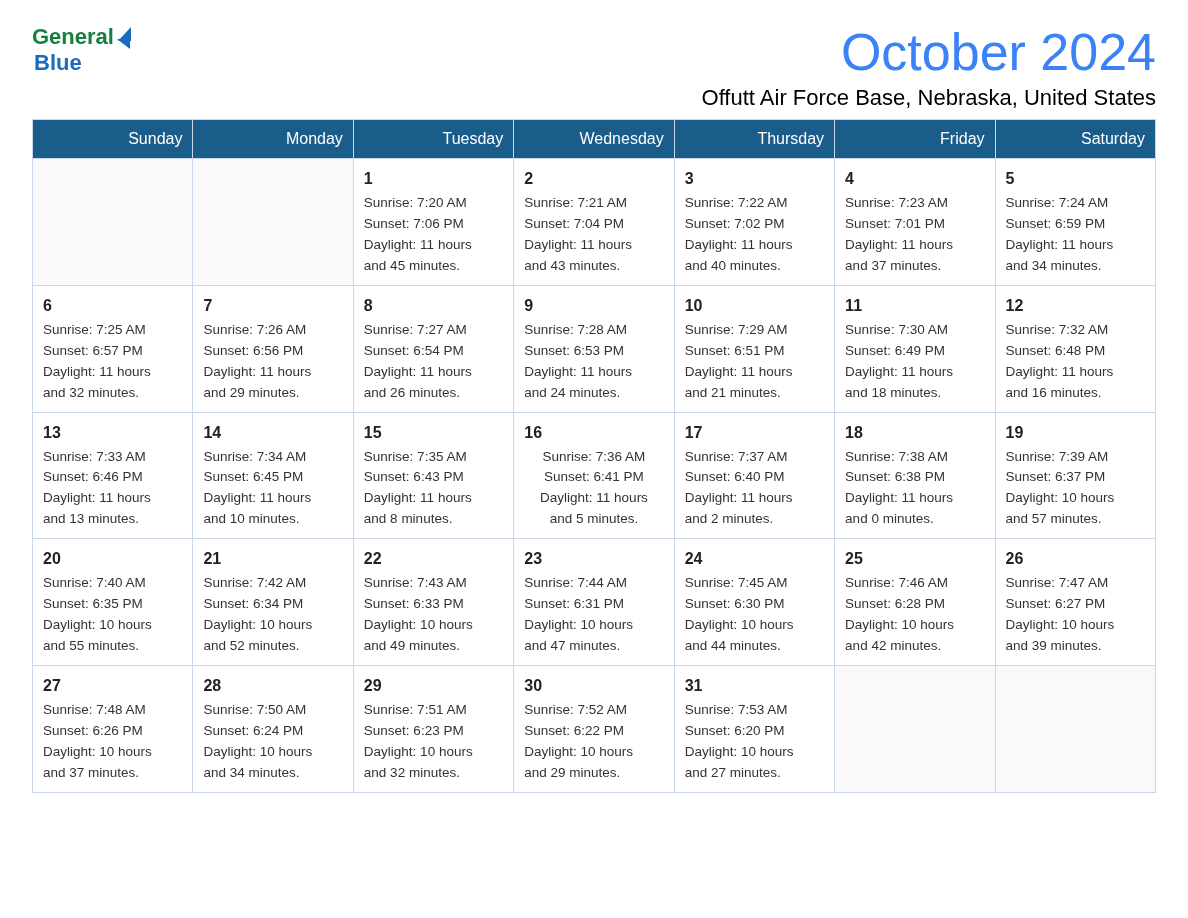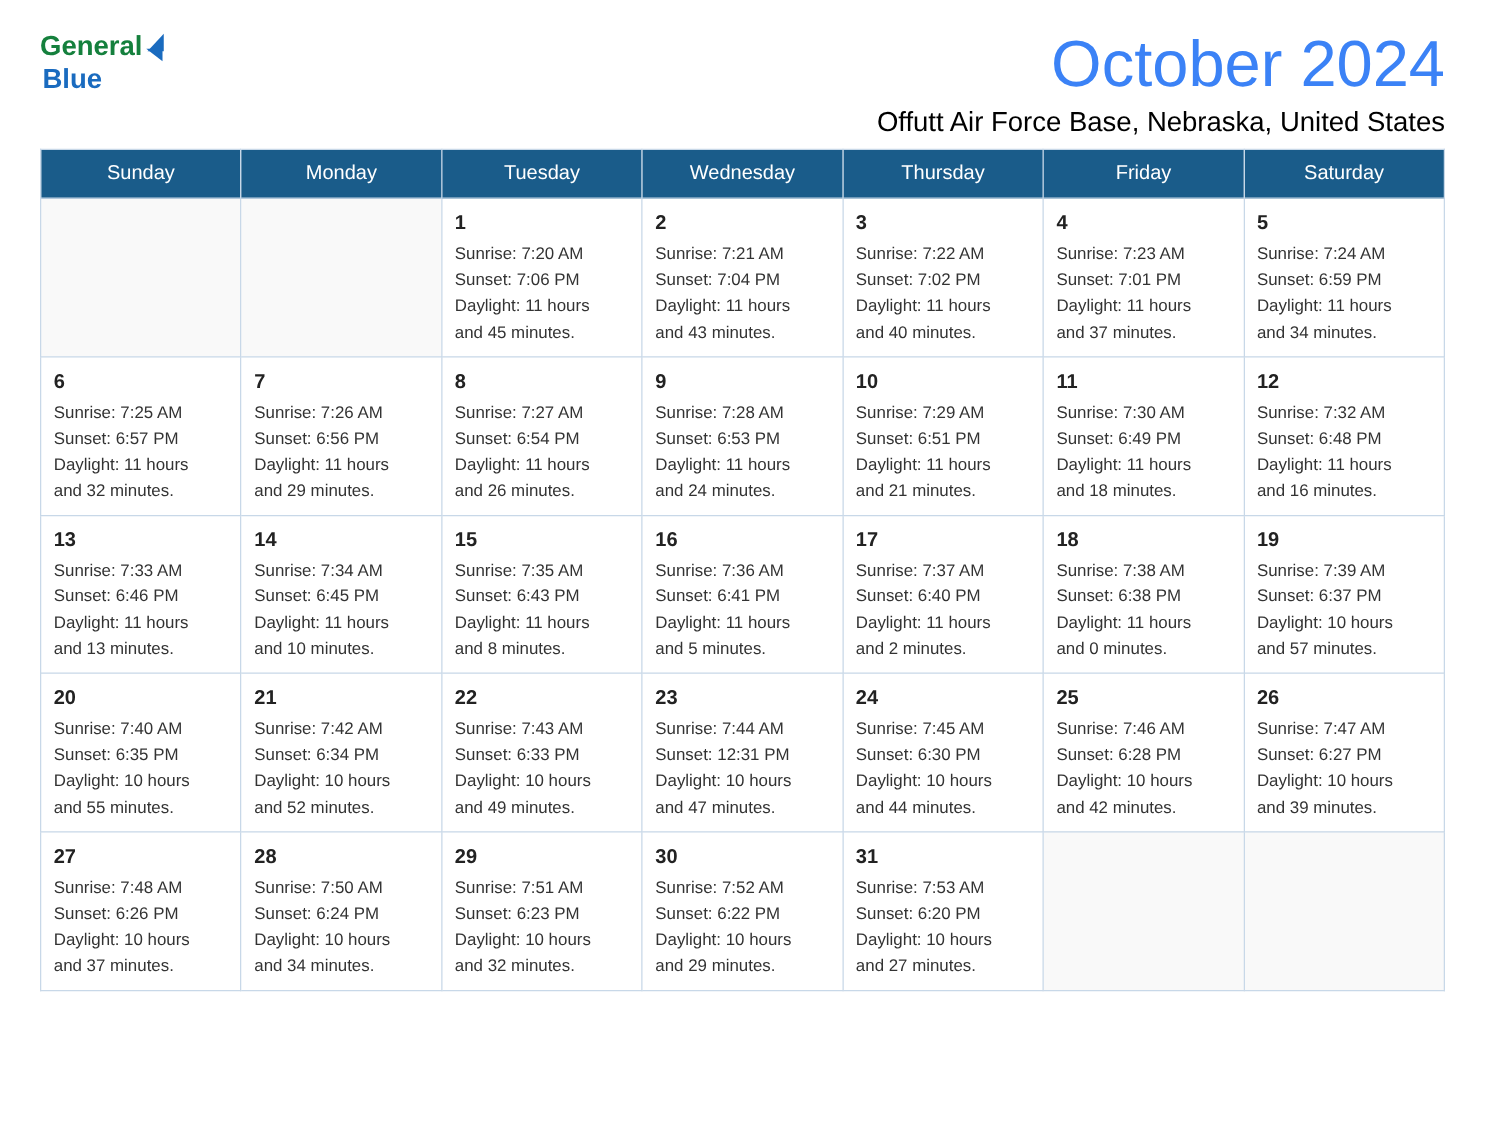--- a/index.html
+++ b/index.html
@@ -58,21 +58,21 @@
       width: 100%;
       border-collapse: collapse;
       margin-top: 8px;
     }
     .calendar th {
       background: #1a5c8a;
       color: #fff;
       font-size: 16px;
       font-weight: normal;
       padding: 10px 10px;
-      text-align: center;
+      text-align: right;
       border: 1px solid #c8d8e8;
     }
     .calendar td {
       border: 1px solid #c8d8e8;
       vertical-align: top;
       padding: 8px 10px;
       width: 14.28%;
       min-height: 110px;
       font-size: 14px;
       color: #222;
@@ -235,21 +235,21 @@
         </td>
         <td>
           <span class="day-number">15</span>
           <div class="day-info" style="white-space: pre-line;">Sunrise: 7:35 AM
 Sunset: 6:43 PM
 Daylight: 11 hours
 and 8 minutes.</div>
         </td>
         <td>
           <span class="day-number">16</span>
-          <div class="day-info" style="white-space: pre-line;">Sunrise: 7:36 AM
+          <div class="day-info" style="white-space: pre-line; text-align: center;">Sunrise: 7:36 AM
 Sunset: 6:41 PM
 Daylight: 11 hours
 and 5 minutes.</div>
         </td>
         <td>
           <span class="day-number">17</span>
           <div class="day-info" style="white-space: pre-line;">Sunrise: 7:37 AM
 Sunset: 6:40 PM
 Daylight: 11 hours
 and 2 minutes.</div>
@@ -287,21 +287,21 @@
         <td>
           <span class="day-number">22</span>
           <div class="day-info" style="white-space: pre-line;">Sunrise: 7:43 AM
 Sunset: 6:33 PM
 Daylight: 10 hours
 and 49 minutes.</div>
         </td>
         <td>
           <span class="day-number">23</span>
           <div class="day-info" style="white-space: pre-line;">Sunrise: 7:44 AM
-Sunset: 12:31 PM
+Sunset: 6:31 PM
 Daylight: 10 hours
 and 47 minutes.</div>
         </td>
         <td>
           <span class="day-number">24</span>
           <div class="day-info" style="white-space: pre-line;">Sunrise: 7:45 AM
 Sunset: 6:30 PM
 Daylight: 10 hours
 and 44 minutes.</div>
         </td>

